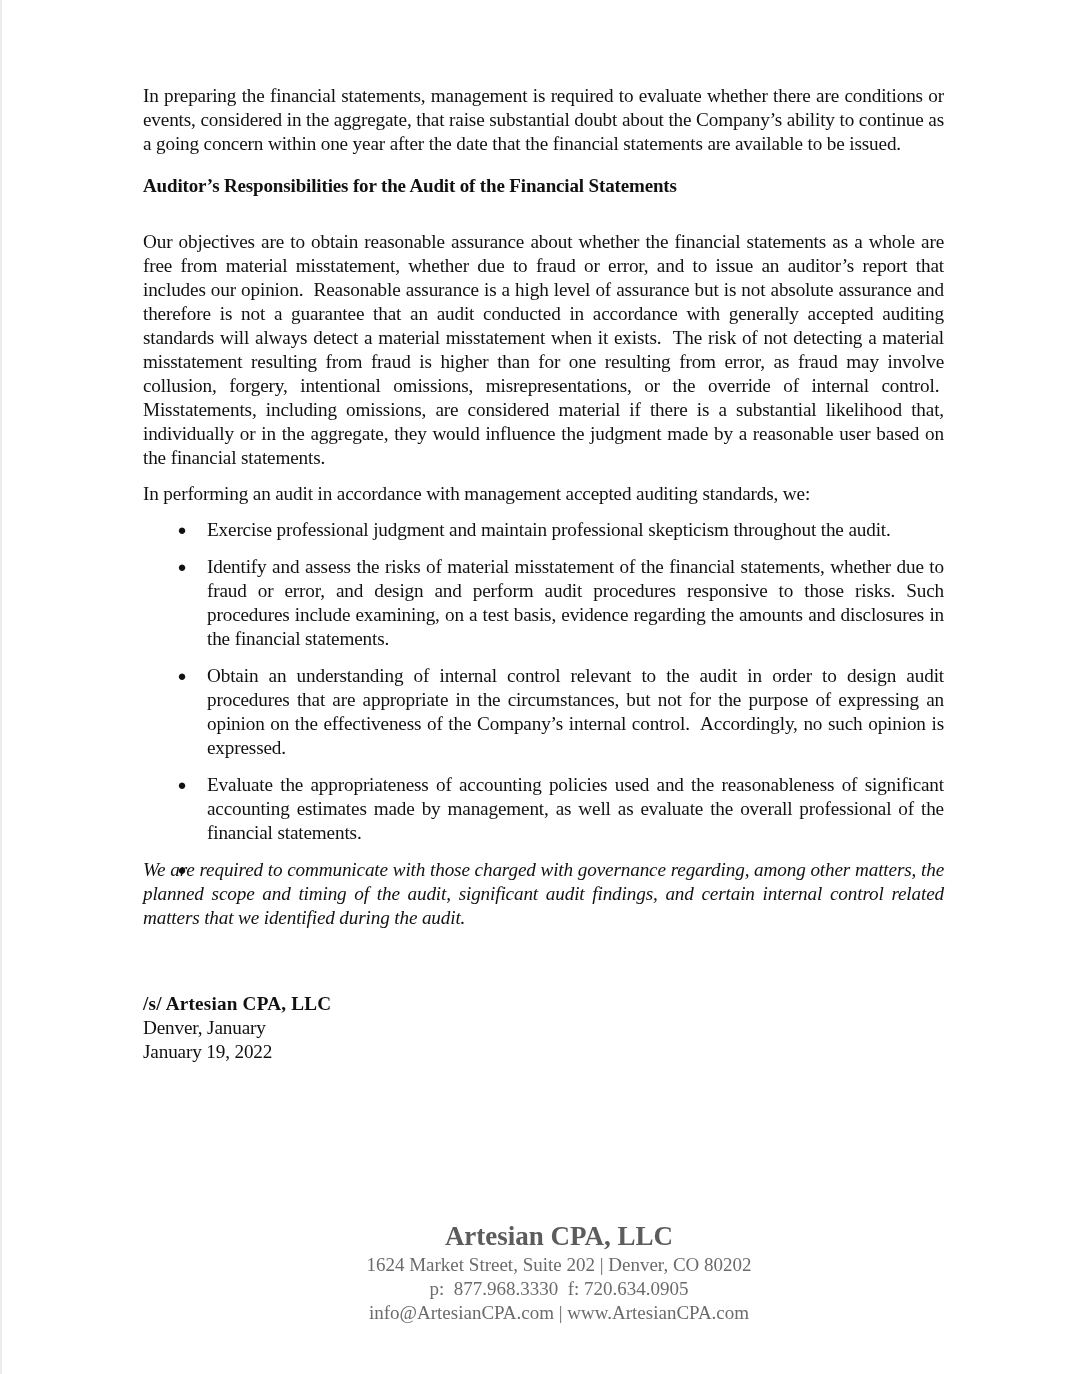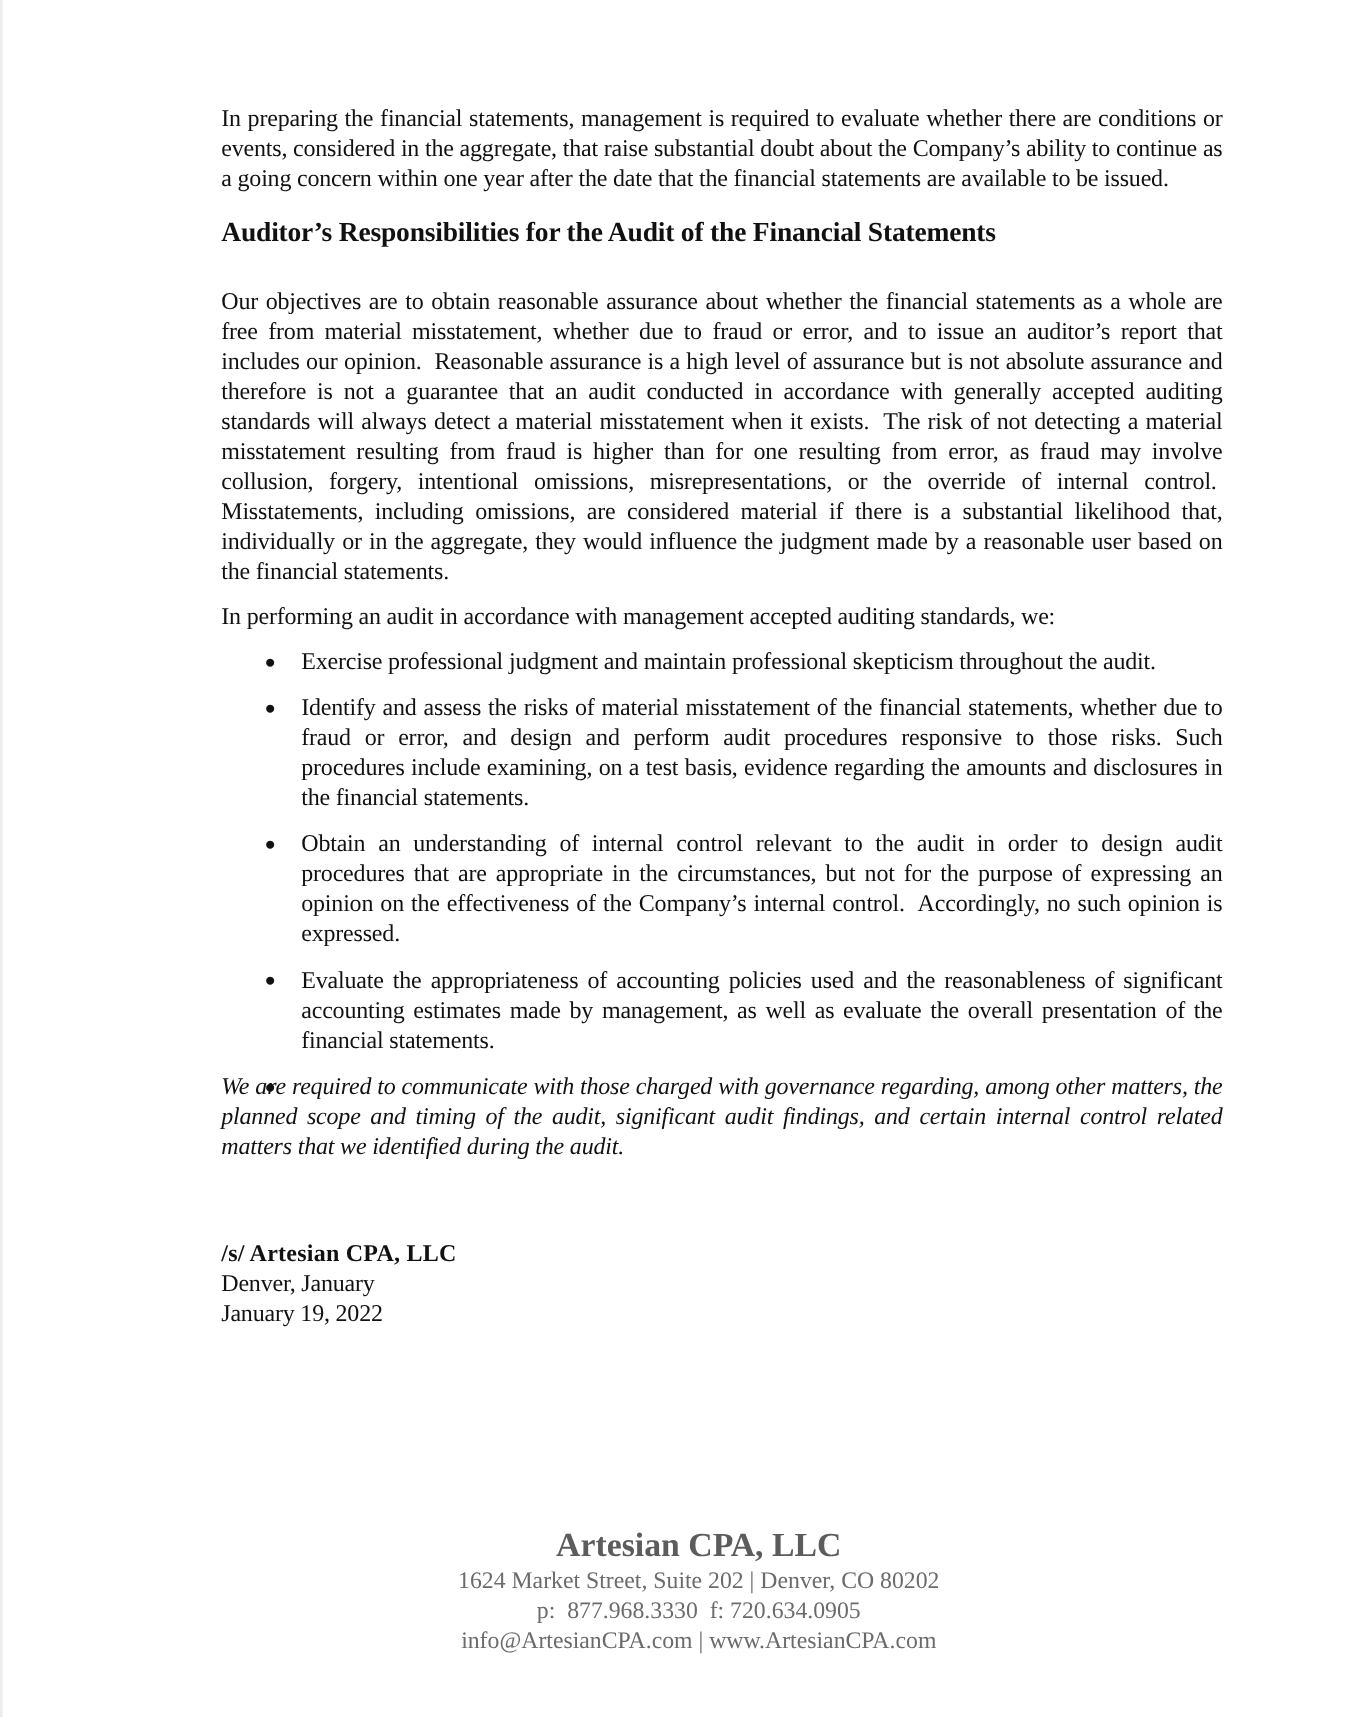--- a/index.html
+++ b/index.html
@@ -16,35 +16,35 @@
       color: #111111;
     }
     .page-edge {
       position: absolute;
       left: 0; top: 0; bottom: 0;
       width: 2px;
       background: #ececec;
     }
     .content {
       position: absolute;
-      left: 177px;
+      left: 143px;
       top: 84px;
       width: 801px;
       font-size: 19.2px;
       line-height: 24px;
       letter-spacing: -0.15px;
     }
     p {
       margin: 0;
       text-align: justify;
     }
     .p1 { margin-bottom: 18px; }
     h2 {
       margin: 0 0 8px 0;
-      font-size: 22px;
+      font-size: 19px;
       font-weight: bold;
       line-height: 24px;
     }
     .p2 { margin-bottom: 12px; margin-top: 32px; }
     .p3 { margin-bottom: 12px; }
     ul.bullets {
       list-style: none;
       margin: 0;
       padding: 0;
     }
@@ -111,21 +111,21 @@
     <li>
       <span class="bullet">●</span>
       <span>Identify and assess the risks of material misstatement of the financial statements, whether due to fraud or error, and design and perform audit procedures responsive to those risks. Such procedures include examining, on a test basis, evidence regarding the amounts and disclosures in the financial statements.</span>
     </li>
     <li>
       <span class="bullet">●</span>
       <span>Obtain an understanding of internal control relevant to the audit in order to design audit procedures that are appropriate in the circumstances, but not for the purpose of expressing an opinion on the effectiveness of the Company’s internal control.&nbsp; Accordingly, no such opinion is expressed.</span>
     </li>
     <li>
       <span class="bullet">●</span>
-      <span>Evaluate the appropriateness of accounting policies used and the reasonableness of significant accounting estimates made by management, as well as evaluate the overall presentation of the financial statements.</span>
+      <span>Evaluate the appropriateness of accounting policies used and the reasonableness of significant accounting estimates made by management, as well as evaluate the overall professional of the financial statements.</span>
     </li>
     <li>
       <span class="bullet">●</span>
     </li>
   </ul>
 
   <p class="p4">We are required to communicate with those charged with governance regarding, among other matters, the planned scope and timing of the audit, significant audit findings, and certain internal control related matters that we identified during the audit.</p>
 
   <div class="signature">
     <div class="sig-firm">/s/ Artesian CPA, LLC</div>

